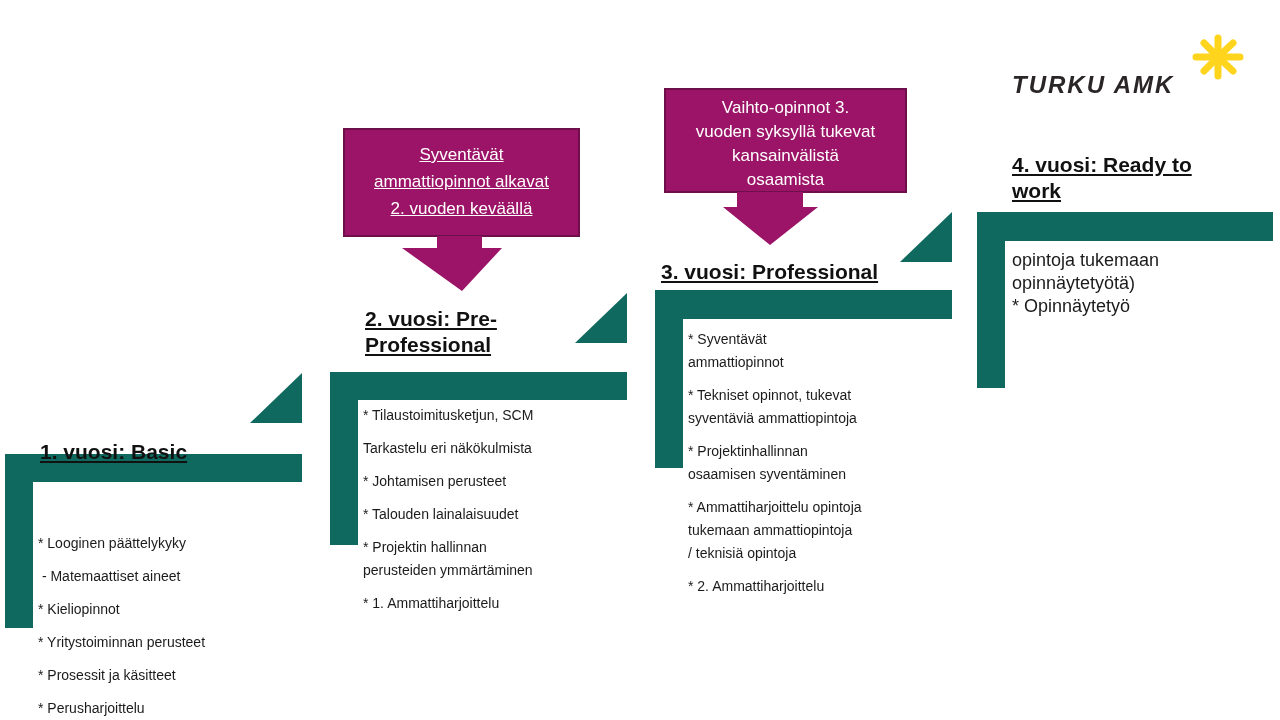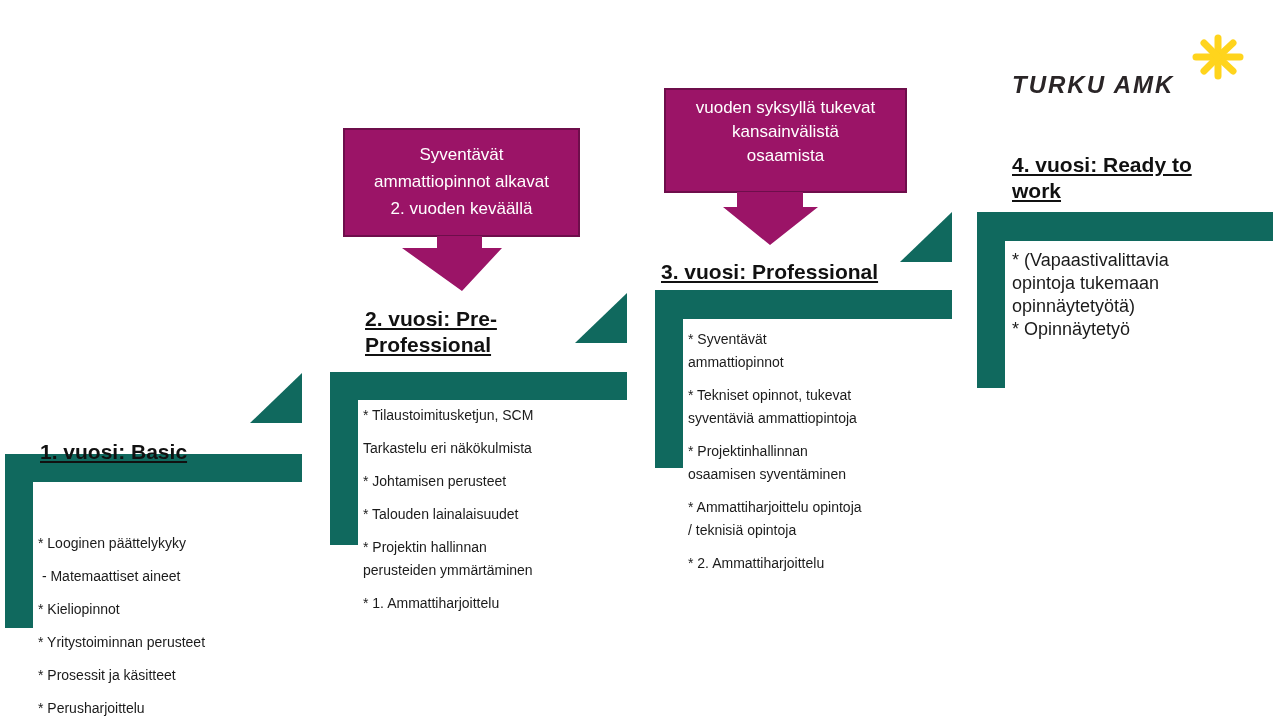--- a/index.html
+++ b/index.html
@@ -19,21 +19,21 @@
   .list.tight .item{margin-bottom:0;}
   .list .ln{line-height:23px;white-space:pre;}
   
   .callout{
     position:absolute;box-sizing:border-box;background:var(--purple);
     border:2px solid var(--purple_border);color:var(--callout_text);
     text-align:center;font-size:17px;
   }
   .callout .ln{white-space:pre;}
   .callout.c1{padding-top:11px;}
-  .callout.c1 .ln{line-height:27px;}
+  .callout.c1 .ln{line-height:27px;text-decoration:underline;}
   .callout.c2{padding-top:6px;}
   .callout.c2 .ln{line-height:24px;}
   .arrow{position:absolute;background:var(--purple);}
   .arrow1{left:402px;top:236px;width:100px;height:55px;
     clip-path:polygon(35px 0,80px 0,80px 12px,100px 12px,60px 55px,0 12px,35px 12px);}
   .arrow2{left:723px;top:192px;width:95px;height:53px;
     clip-path:polygon(14px 0,80px 0,80px 15px,95px 15px,47px 53px,0 15px,14px 15px);}
   
   .logo-text{position:absolute;left:1012px;top:71px;font-size:24px;font-weight:bold;
     letter-spacing:2px;color:var(--logo_text);white-space:pre;font-style:italic;}
@@ -114,52 +114,53 @@
       <div class="item">
         <div class="ln">* Tekniset opinnot, tukevat</div>
         <div class="ln">syventäviä ammattiopintoja</div>
       </div>
       <div class="item">
         <div class="ln">* Projektinhallinnan</div>
         <div class="ln">osaamisen syventäminen</div>
       </div>
       <div class="item">
         <div class="ln">* Ammattiharjoittelu opintoja</div>
+        <div class="ln">tukemaan ammattiopintoja</div>
         <div class="ln">/ teknisiä opintoja</div>
       </div>
       <div class="item">
         <div class="ln">* 2. Ammattiharjoittelu</div>
       </div>
     </div>
 
   <div class="bar" style="left:977px;top:212px;width:296px;height:29px;"></div>
   <div class="bar" style="left:977px;top:212px;width:28px;height:176px;"></div>
   <div class="step-title" style="left:1012px;top:152px;">
       <div class="ln">4. vuosi: Ready to</div>
       <div class="ln">work</div>
     </div>
   <div class="list tight" style="left:1012px;top:249px;width:260px;font-size:18px;">
       <div class="item">
-        <div class="ln">* (Vapaastivalittavia</div>
         <div class="ln">opintoja tukemaan</div>
         <div class="ln">opinnäytetyötä)</div>
       </div>
       <div class="item">
         <div class="ln">* Opinnäytetyö</div>
       </div>
     </div>
 
   <div class="callout c1" style="left:343px;top:128px;width:237px;height:109px;">
       <div class="ln">Syventävät</div>
       <div class="ln">ammattiopinnot alkavat</div>
       <div class="ln">2. vuoden keväällä</div>
     </div>
   <div class="arrow arrow1"></div>
 
   <div class="callout c2" style="left:664px;top:88px;width:243px;height:105px;">
+      <div class="ln">Vaihto-opinnot 3.</div>
       <div class="ln">vuoden syksyllä tukevat</div>
       <div class="ln">kansainvälistä</div>
       <div class="ln">osaamista</div>
     </div>
   <div class="arrow arrow2"></div>
 
   <div class="logo-star">
     <svg width="54" height="47" viewBox="0 0 54 47">
       <g stroke="var(--star)" stroke-width="7" stroke-linecap="round">
         <line x1="27" y1="24" x2="27" y2="5"></line>

